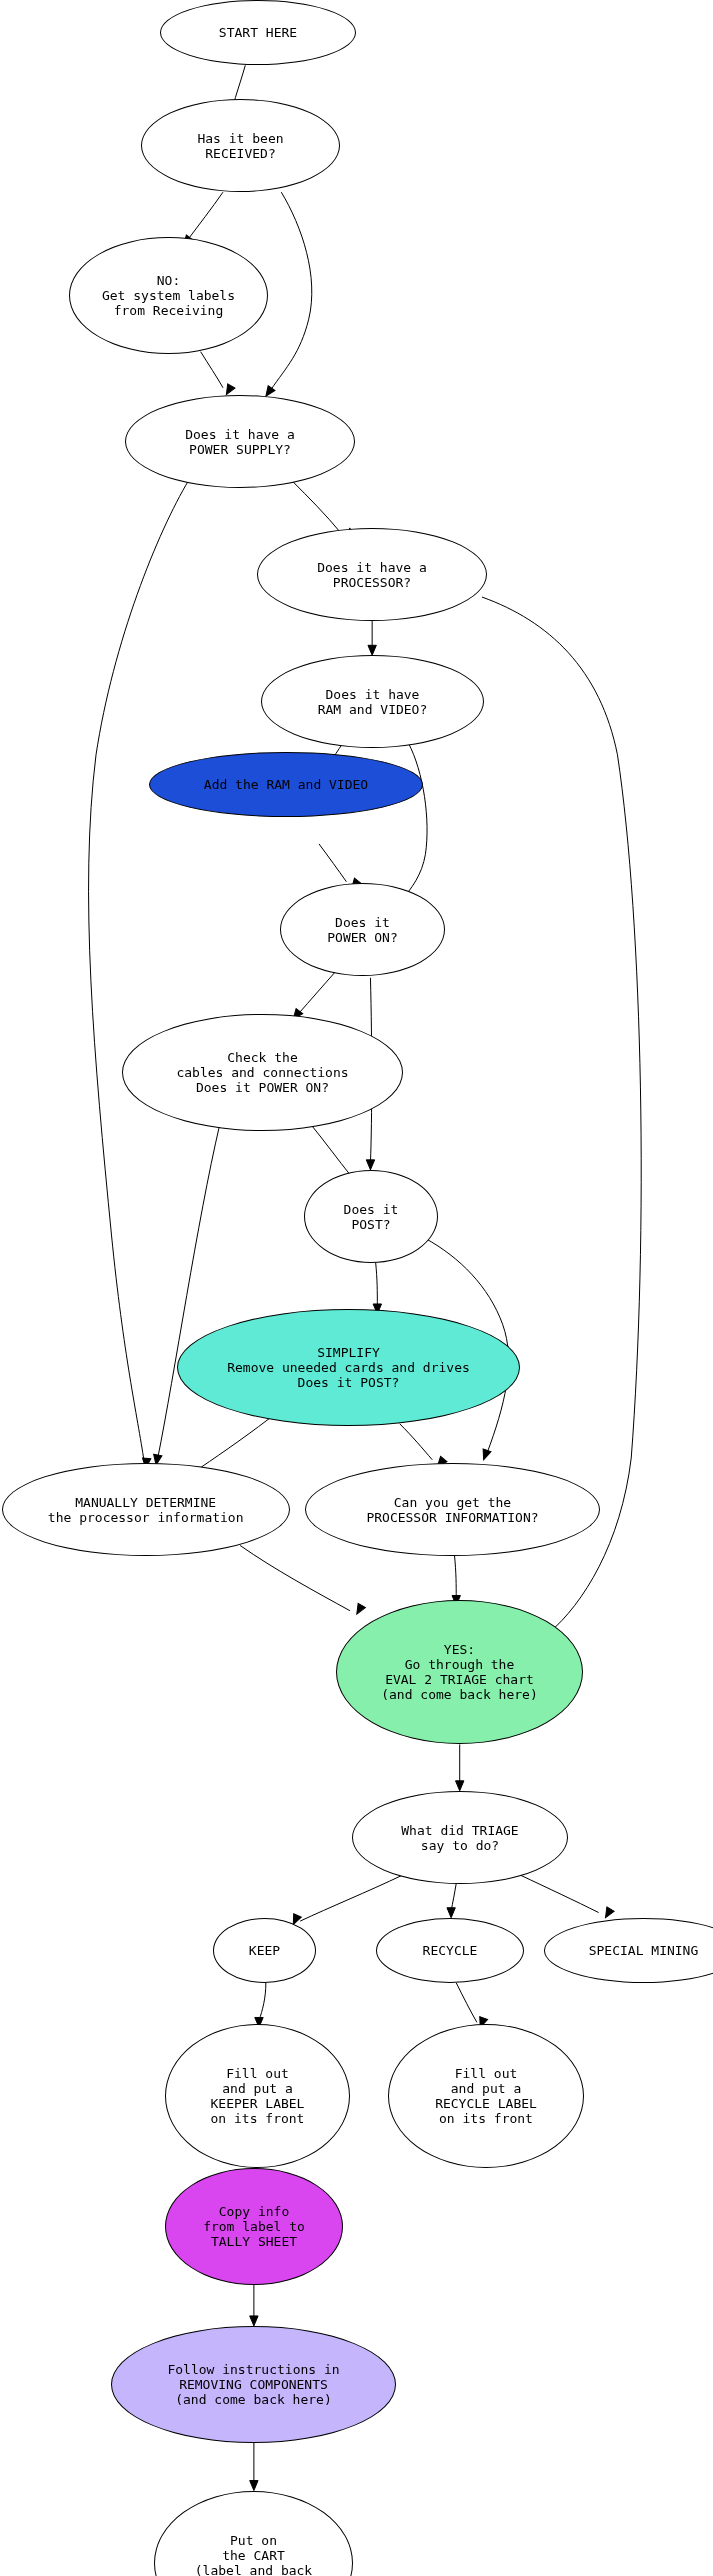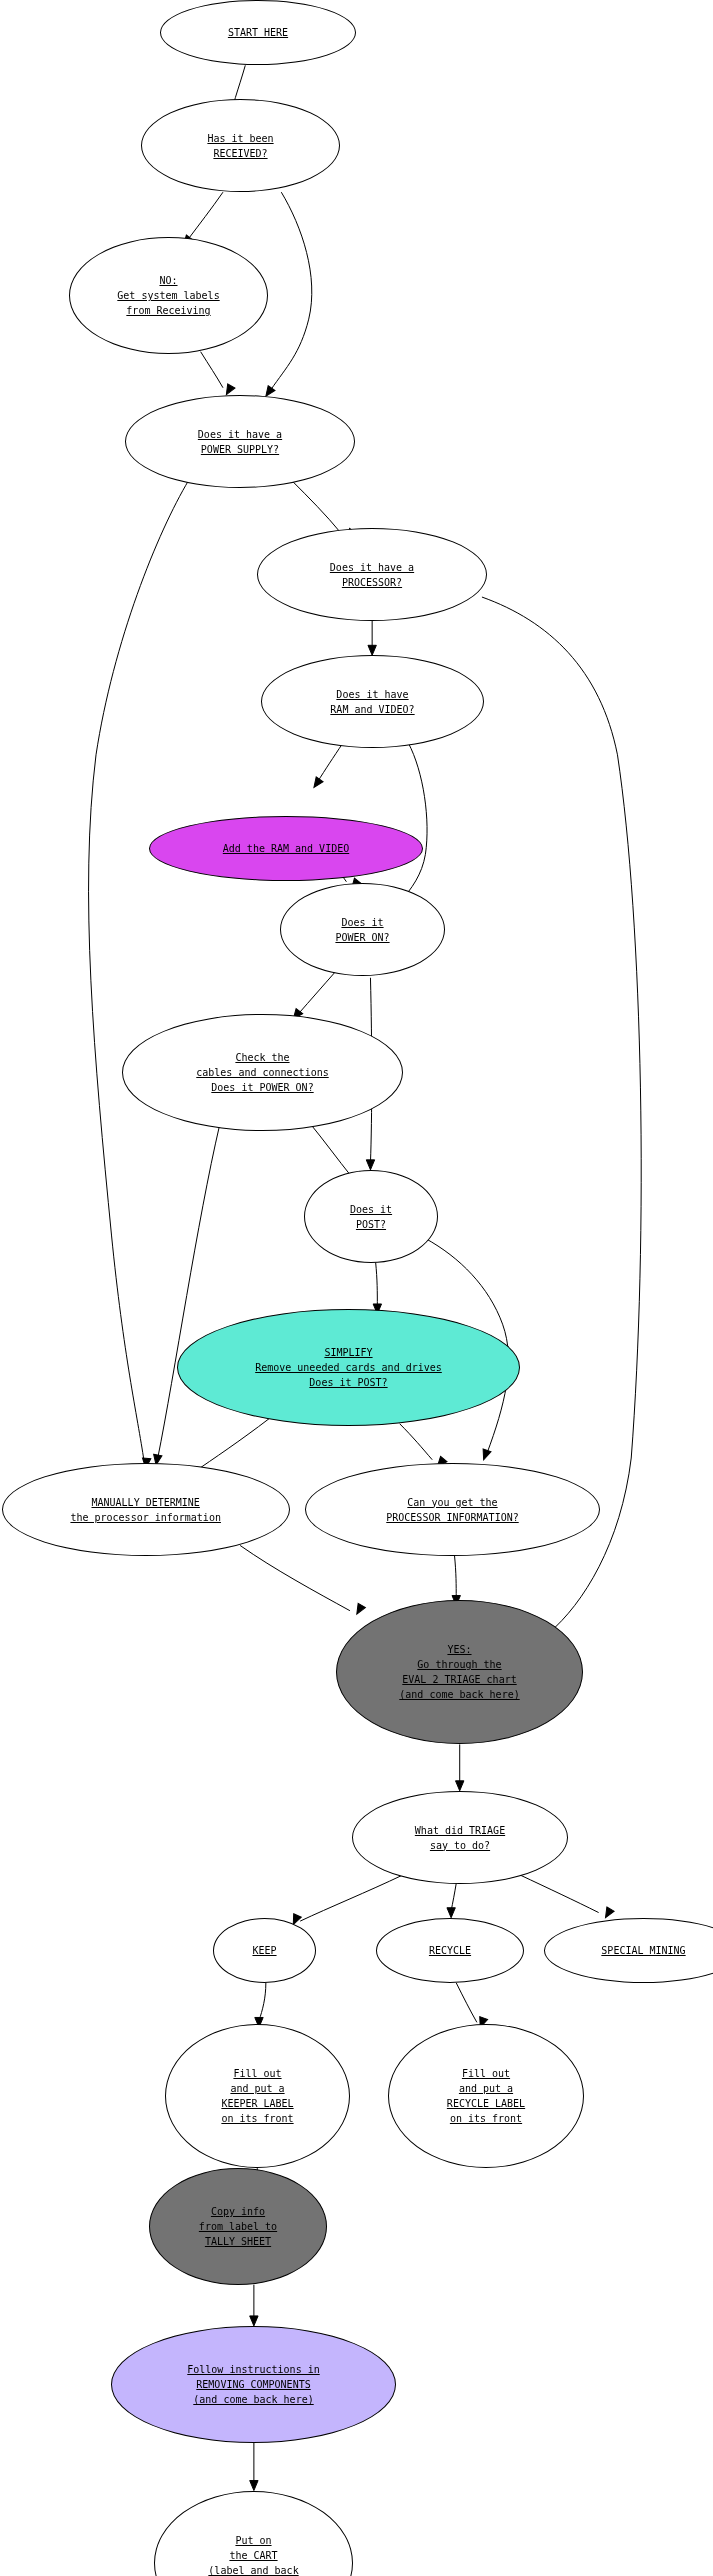--- a/index.html
+++ b/index.html
@@ -28,25 +28,24 @@
     display: flex;
     align-items: center;
     justify-content: center;
     box-sizing: border-box;
     border: 1px solid #000000;
     border-radius: 50%;
     background: #ffffff;
     text-align: center;
     color: #000000;
     font-family: "DejaVu Sans Mono", "Liberation Mono", monospace;
-    font-size: 10px;
+    font-size: 13px;
     line-height: 15px;
     white-space: pre;
     letter-spacing: 0px;
-    text-decoration: underline;
   }
   .node .lbl {
     display: block;
     white-space: pre;
   }
 </style>
 </head>
 <body>
 
 <div id="canvas">
@@ -118,53 +117,53 @@
 RECEIVED?</span></div>
       <div class="node" style="left: 69px; top: 237px; width: 199px; height: 117px; border-color: rgb(0, 0, 0); background: rgb(255, 255, 255); color: rgb(0, 0, 0); align-items: center;"><span class="lbl">NO:
 Get system labels
 from Receiving</span></div>
       <div class="node" style="left: 125px; top: 395px; width: 230px; height: 93px; border-color: rgb(0, 0, 0); background: rgb(255, 255, 255); color: rgb(0, 0, 0);"><span class="lbl">Does it have a
 POWER SUPPLY?</span></div>
       <div class="node" style="left: 257px; top: 528px; width: 230px; height: 93px; border-color: rgb(0, 0, 0); background: rgb(255, 255, 255); color: rgb(0, 0, 0);"><span class="lbl">Does it have a
 PROCESSOR?</span></div>
       <div class="node" style="left: 261px; top: 655px; width: 223px; height: 93px; border-color: rgb(0, 0, 0); background: rgb(255, 255, 255); color: rgb(0, 0, 0);"><span class="lbl">Does it have
 RAM and VIDEO?</span></div>
-      <div class="node" style="left: 149px; top: 816px; width: 274px; height: 65px; border-color: rgb(0, 0, 0); background: #d946ef; color: rgb(0, 0, 0);"><span class="lbl">Add the RAM and VIDEO</span></div>
+      <div class="node" style="left: 149px; top: 752px; width: 274px; height: 65px; border-color: rgb(0, 0, 0); background: #1d4ed8; color: rgb(0, 0, 0);"><span class="lbl">Add the RAM and VIDEO</span></div>
       <div class="node" style="left: 280px; top: 883px; width: 165px; height: 93px; border-color: rgb(0, 0, 0); background: rgb(255, 255, 255); color: rgb(0, 0, 0);"><span class="lbl">Does it
 POWER ON?</span></div>
       <div class="node" style="left: 122px; top: 1014px; width: 281px; height: 117px; border-color: rgb(0, 0, 0); background: rgb(255, 255, 255); color: rgb(0, 0, 0); justify-content: center;"><span class="lbl">Check the
 cables and connections
 Does it POWER ON?</span></div>
       <div class="node" style="left: 304px; top: 1170px; width: 134px; height: 93px; border-color: rgb(0, 0, 0); background: rgb(255, 255, 255); color: rgb(0, 0, 0);"><span class="lbl">Does it
 POST?</span></div>
       <div class="node" style="left: 177px; top: 1309px; width: 343px; height: 117px; border-color: rgb(0, 0, 0); background: #5eead4; color: rgb(0, 0, 0);"><span class="lbl">SIMPLIFY
 Remove uneeded cards and drives
 Does it POST?</span></div>
       <div class="node" style="left: 1.7px; top: 1463px; width: 288px; height: 93px; border-color: rgb(0, 0, 0); background: rgb(255, 255, 255); color: rgb(0, 0, 0);"><span class="lbl">MANUALLY DETERMINE
 the processor information</span></div>
       <div class="node" style="left: 305px; top: 1463px; width: 295px; height: 93px; border-color: rgb(0, 0, 0); background: rgb(255, 255, 255); color: rgb(0, 0, 0);"><span class="lbl">Can you get the
 PROCESSOR INFORMATION?</span></div>
-      <div class="node" style="left: 336px; top: 1600px; width: 247px; height: 144px; border-color: rgb(0, 0, 0); background: #737373; color: rgb(0, 0, 0);"><span class="lbl">YES:
+      <div class="node" style="left: 336px; top: 1600px; width: 247px; height: 144px; border-color: rgb(0, 0, 0); background: #86efac; color: rgb(0, 0, 0);"><span class="lbl">YES:
 Go through the
 EVAL 2 TRIAGE chart
 (and come back here)</span></div>
       <div class="node" style="left: 352px; top: 1791px; width: 216px; height: 93px; border-color: rgb(0, 0, 0); background: rgb(255, 255, 255); color: rgb(0, 0, 0);"><span class="lbl">What did TRIAGE
 say to do?</span></div>
       <div class="node" style="left: 213px; top: 1918px; width: 103px; height: 65px; border-color: rgb(0, 0, 0); background: rgb(255, 255, 255); color: rgb(0, 0, 0);"><span class="lbl">KEEP</span></div>
       <div class="node" style="left: 376px; top: 1918px; width: 148px; height: 65px; border-color: rgb(0, 0, 0); background: rgb(255, 255, 255); color: rgb(0, 0, 0);"><span class="lbl">RECYCLE</span></div>
       <div class="node" style="left: 544px; top: 1918px; width: 199px; height: 65px; border-color: rgb(0, 0, 0); background: rgb(255, 255, 255); color: rgb(0, 0, 0);"><span class="lbl">SPECIAL MINING</span></div>
       <div class="node" style="left: 165px; top: 2024px; width: 185px; height: 144px; border-color: rgb(0, 0, 0); background: rgb(255, 255, 255); color: rgb(0, 0, 0);"><span class="lbl">Fill out
 and put a
 KEEPER LABEL
 on its front</span></div>
       <div class="node" style="left: 388px; top: 2024px; width: 196px; height: 144px; border-color: rgb(0, 0, 0); background: rgb(255, 255, 255); color: rgb(0, 0, 0);"><span class="lbl">Fill out
 and put a
 RECYCLE LABEL
 on its front</span></div>
-      <div class="node" style="left: 149px; top: 2168px; width: 178px; height: 117px; border-color: rgb(0, 0, 0); background: #737373; color: rgb(0, 0, 0);"><span class="lbl">Copy info
+      <div class="node" style="left: 165px; top: 2168px; width: 178px; height: 117px; border-color: rgb(0, 0, 0); background: #d946ef; color: rgb(0, 0, 0);"><span class="lbl">Copy info
 from label to
 TALLY SHEET</span></div>
       <div class="node" style="left: 111px; top: 2326px; width: 285px; height: 117px; border-color: rgb(0, 0, 0); background: #c4b5fd; color: rgb(0, 0, 0);"><span class="lbl">Follow instructions in
 REMOVING COMPONENTS
 (and come back here)</span></div>
       <div class="node" style="left: 154px; top: 2491px; width: 199px; height: 144px; border-color: rgb(0, 0, 0); background: rgb(255, 255, 255); color: rgb(0, 0, 0);"><span class="lbl">Put on
 the CART
 (label and back
 visible)</span></div>
     </div>

